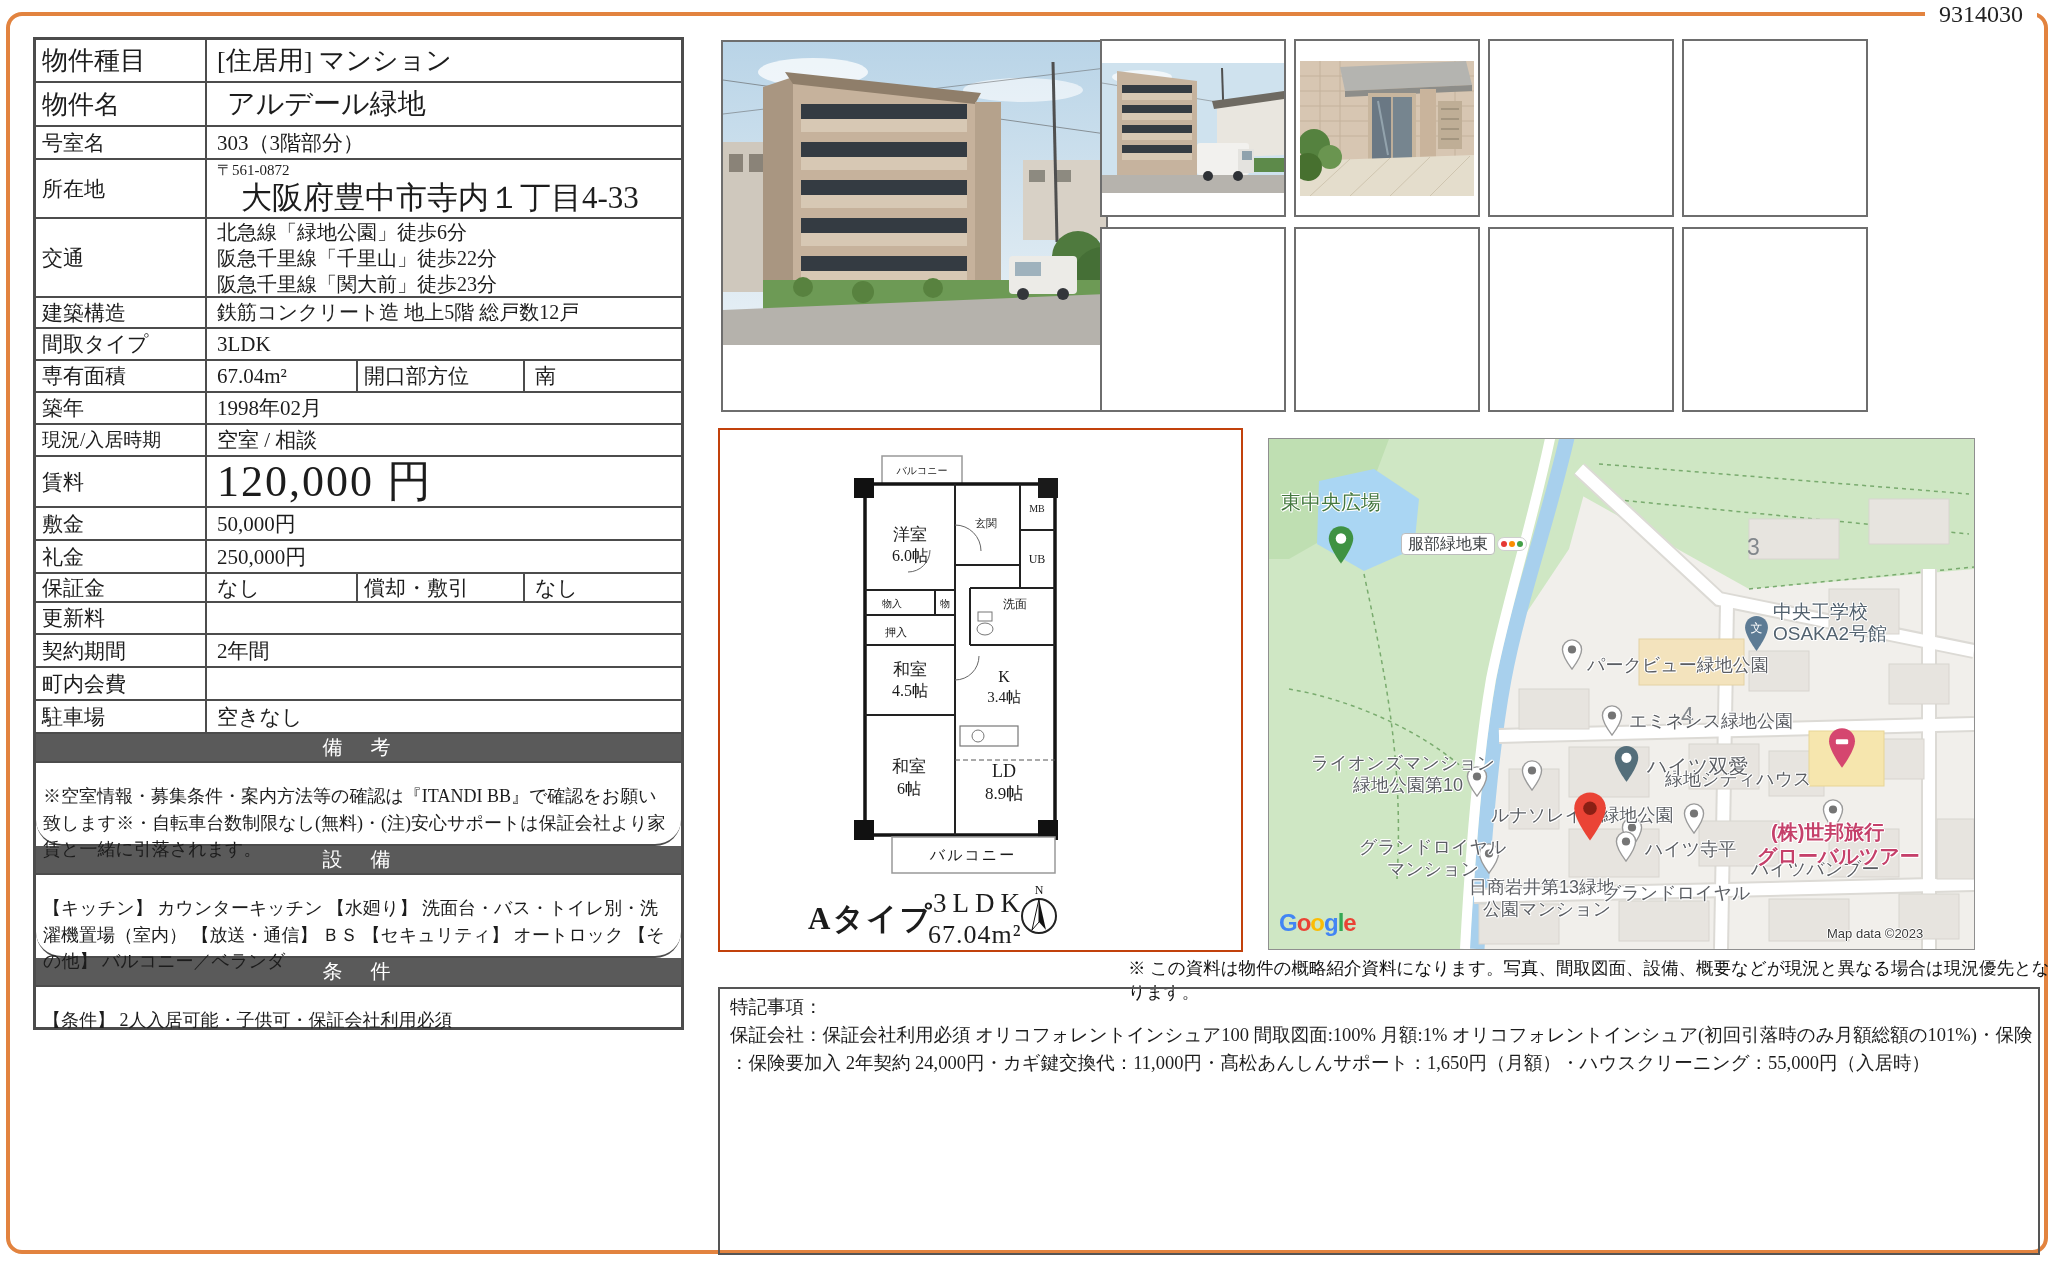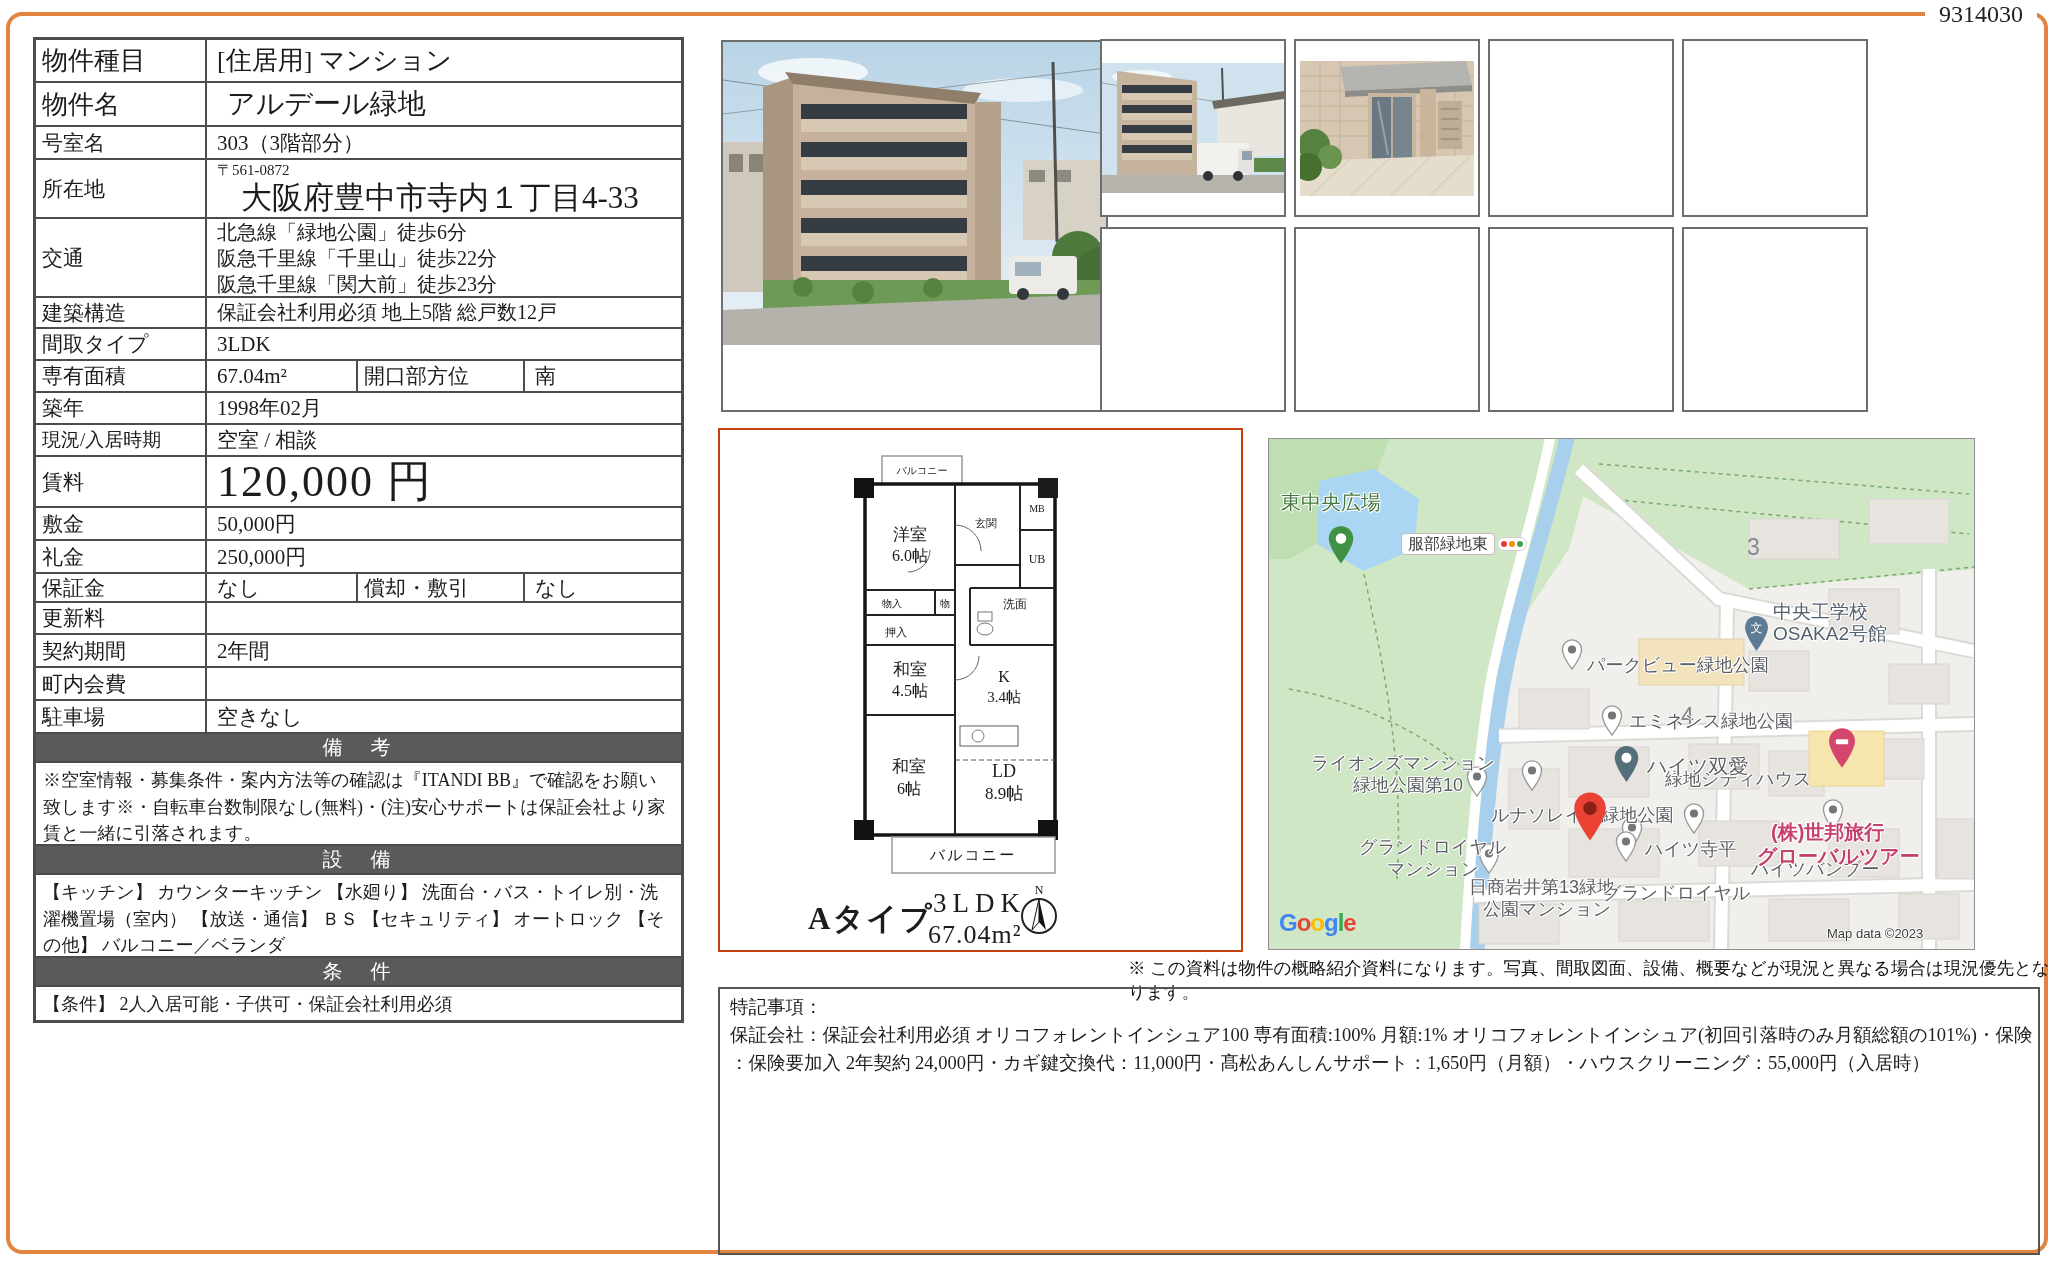--- a/index.html
+++ b/index.html
@@ -22,21 +22,21 @@
   .val-xl{font-size:28px;padding-left:20px;}
   .val-rent{font-size:44px;letter-spacing:2px;}
   .cell-mid{flex:0 0 151px;border-right:2px solid #4c4c4c;}
   .cell-lab2{flex:0 0 167px;border-right:2px solid #4c4c4c;padding:2px 6px;font-size:21px;display:flex;align-items:center;box-sizing:border-box;}
   .stack{display:block;padding-top:1px;}
   .postal{font-size:15px;line-height:1.1;display:block;}
   .addr{font-size:31px;line-height:1.2;display:block;margin-left:24px;}
   .tline{display:block;font-size:20px;line-height:1.3;}
   .thead{background:#5a5a5a;color:#fff;text-align:center;font-size:20px;letter-spacing:4px;
          height:27px;line-height:27px;border-bottom:2px solid #4c4c4c;}
-  .tsection{padding:4px 7px;font-size:18px;line-height:1.48;border-bottom:2px solid #4c4c4c;box-sizing:border-box;}
+  .tsection{padding:20px 7px;font-size:18px;line-height:1.48;border-bottom:2px solid #4c4c4c;box-sizing:border-box;border-radius:26px;}
   
   .pbox{border:2px solid #6e6e6e;box-sizing:border-box;background:#fff;}
   
   #fplan{left:718px;top:428px;width:525px;height:524px;border:2px solid #c2410c;box-sizing:border-box;background:#fff;}
   .fp-cap-type{left:88px;top:468px;font-size:31px;font-weight:bold;letter-spacing:2px;}
   .fp-cap-ldk{left:213px;top:458px;font-size:27px;letter-spacing:6px;}
   .fp-cap-area{left:208px;top:490px;font-size:26px;letter-spacing:1px;}
   
   #map{left:1268px;top:438px;width:707px;height:512px;border:1px solid #8f8f8f;box-sizing:border-box;
        background:#f1efeb;overflow:hidden;font-family:"Liberation Sans",sans-serif;}
@@ -106,21 +106,21 @@
           <span class="stack">
         <span class="tline">北急線「緑地公園」徒歩6分</span>
         <span class="tline">阪急千里線「千里山」徒歩22分</span>
         <span class="tline">阪急千里線「関大前」徒歩23分</span>
       </span>
         </div>
     </div>
 
     <div class="trow" style="height:31px">
       <div class="tlabel">建築構造</div>
-      <div class="tvalue" style="font-size:20px">保証会社利用必須 地上5階 総戸数12戸</div>
+      <div class="tvalue" style="font-size:20px">鉄筋コンクリート造 地上5階 総戸数12戸</div>
     </div>
 
     <div class="trow" style="height:32px">
       <div class="tlabel">間取タイプ</div>
       <div class="tvalue">3LDK</div>
     </div>
 
     <div class="trow" style="height:32px">
       <div class="tlabel">専有面積</div>
       <div class="tvalue cell-mid">67.04m²</div>
@@ -547,17 +547,17 @@
     <div id="googlelogo">
       <span style="color:#4285F4">G</span><span style="color:#EA4335">o</span><span style="color:#FBBC05">o</span><span style="color:#4285F4">g</span><span style="color:#34A853">l</span><span style="color:#EA4335">e</span>
     </div>
     <div id="mapdata">Map data ©2023</div>
   </div>
 
   <div class="abs" id="disclaimer">※ この資料は物件の概略紹介資料になります。写真、間取図面、設備、概要などが現況と異なる場合は現況優先となります。</div>
 
   <div class="abs" id="notes">
     <span class="nline">特記事項：</span>
-    <span class="nline">保証会社：保証会社利用必須  オリコフォレントインシュア100  専有面積:100%  月額:1%  オリコフォレントインシュア(初回引落時のみ月額総額の101%)・保険</span>
+    <span class="nline">保証会社：保証会社利用必須  オリコフォレントインシュア100  間取図面:100%  月額:1%  オリコフォレントインシュア(初回引落時のみ月額総額の101%)・保険</span>
     <span class="nline">：保険要加入  2年契約  24,000円・カギ鍵交換代：11,000円・髙松あんしんサポート：1,650円（月額）・ハウスクリーニング：55,000円（入居時）</span>
   </div>
 
 </div>
 
 </body></html>

